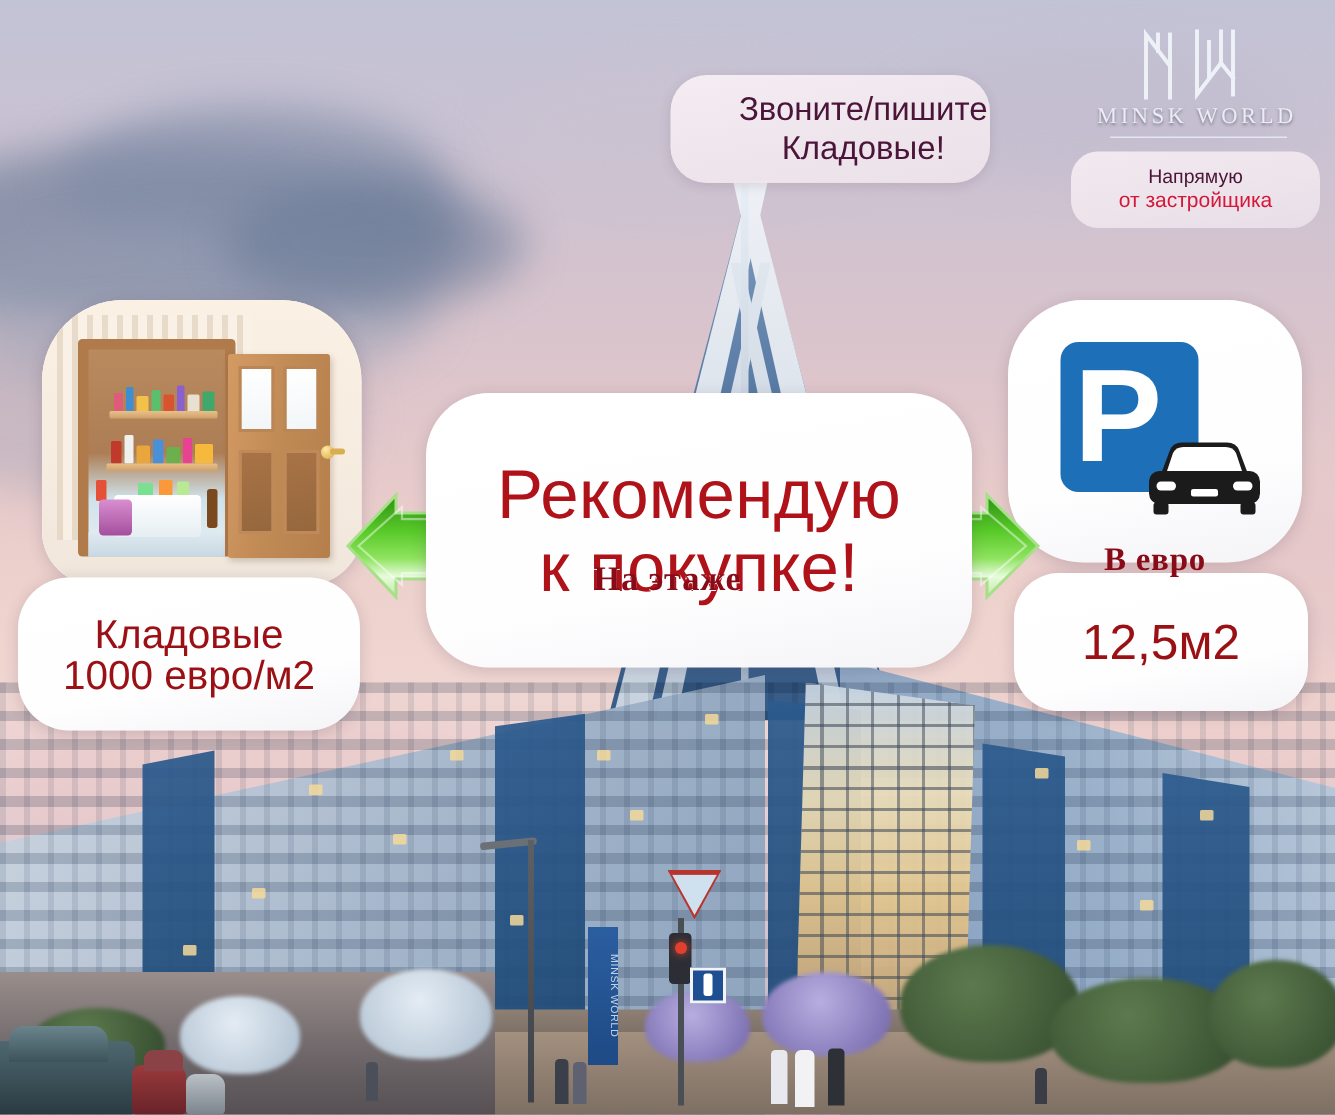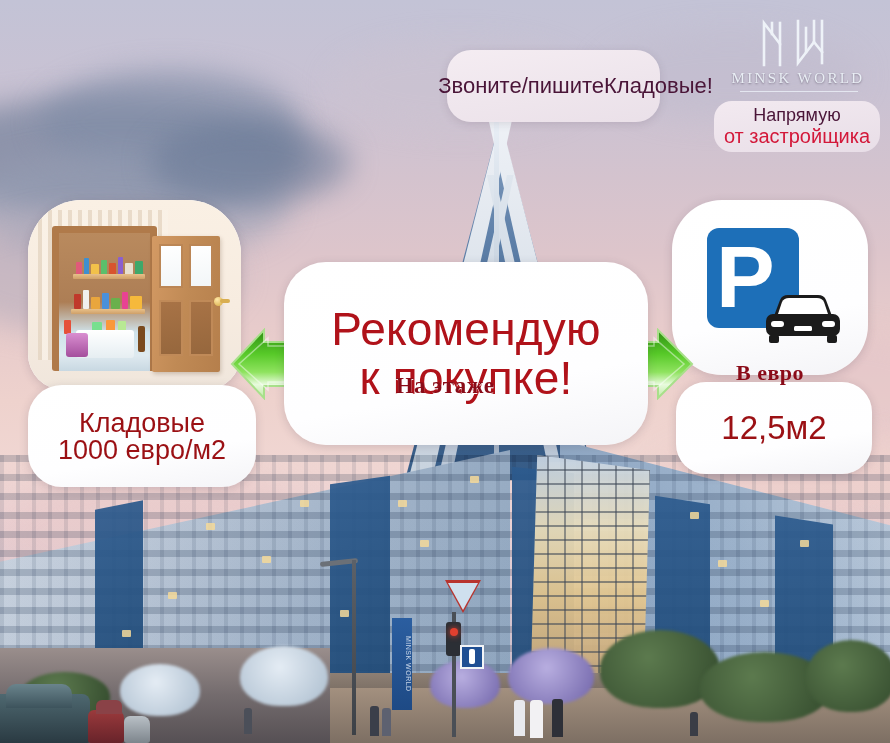--- a/index.html
+++ b/index.html
@@ -299,21 +299,21 @@
     position: absolute; left: 186px; top: 97px; width: 9px; height: 9px;
     border-radius: 50%; background: radial-gradient(circle at 35% 30%, #ffe8a8, #d6a83f);
   }
   .knob-bar {
     position: absolute; left: 192px; top: 99px; width: 10px; height: 4px;
     background: #d9ae50; border-radius: 2px;
   }
 
   
   #left-text-card {
-    left: 28px; top: 385px; width: 228px; height: 102px;
+    left: 12px; top: 385px; width: 228px; height: 102px;
     border-radius: 34px;
     display: flex; flex-direction: column;
     align-items: center; justify-content: center;
   }
   .lbl-serif {
     position: absolute; left: 0; width: 100%; text-align: center;
     font-family: "Liberation Serif", "DejaVu Serif", serif;
     font-weight: bold; color: #8a0b18; letter-spacing: .5px;
   }
   #label-na-etazhe { top: 373px; font-size: 23px; text-shadow: 0 1px 0 #fff; z-index: 6; }
@@ -367,21 +367,21 @@
   
   .arrow { position: absolute; }
   #arrow-left  { left: 228px; top: 328px; width: 104px; height: 72px; z-index: 4; }
   #arrow-right { left: 588px; top: 328px; width: 108px; height: 72px; z-index: 4; }
 
   
   #call-bubble {
     position: absolute; left: 447px; top: 50px; width: 213px; height: 72px;
     background: linear-gradient(170deg, rgba(246,238,243,.97), rgba(236,226,234,.95));
     border-radius: 24px;
-    display: flex; flex-direction: row;
+    display: flex; flex-direction: column;
     align-items: center; justify-content: center;
     box-shadow: 0 2px 8px rgba(80,60,80,.15);
     z-index: 6;
     padding-left: 44px;
   }
   .call-line { color: #4a1538; font-size: 22px; line-height: 1.18; white-space: nowrap; }
 
   
   #logo-block { position: absolute; left: 718px; top: 18px; width: 160px; height: 80px; z-index: 6; }
   #logo-mark  { position: absolute; left: 40px; top: 0; width: 80px; height: 50px; }
@@ -394,22 +394,22 @@
   #logo-rule { position: absolute; left: 22px; top: 73px; width: 118px; height: 1px; background: rgba(235,240,248,.8); }
 
   #direct-badge {
     position: absolute; left: 714px; top: 101px; width: 166px; height: 51px;
     background: linear-gradient(170deg, rgba(245,236,242,.95), rgba(234,224,233,.93));
     border-radius: 18px;
     display: flex; flex-direction: column;
     align-items: center; justify-content: center;
     z-index: 6;
   }
-  .badge-l1 { color: #4a1538; font-size: 18px; line-height: 1.12; }
-  .badge-l2 { color: #d3183a; font-size: 20px; line-height: 1.12; font-weight: 500; }
+  .badge-l1 { color: #4a1538; font-size: 13px; line-height: 1.12; }
+  .badge-l2 { color: #d3183a; font-size: 14px; line-height: 1.12; font-weight: 500; }
 </style>
 </head>
 <body>
 
 <div id="stage">
 
   <div class="sky"></div>
 
   <div>
     <div class="cloud cl1"></div>

